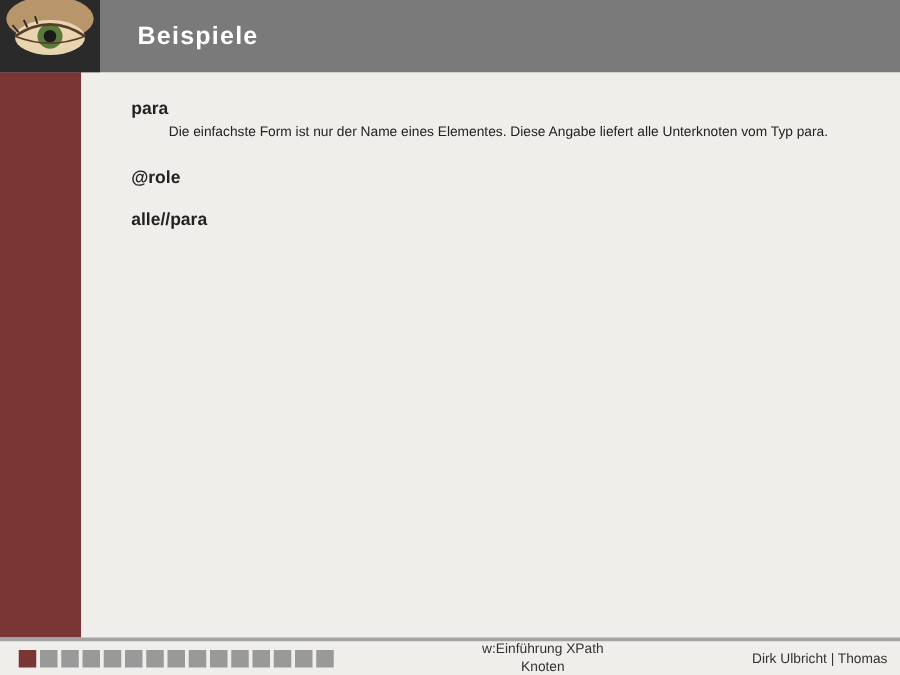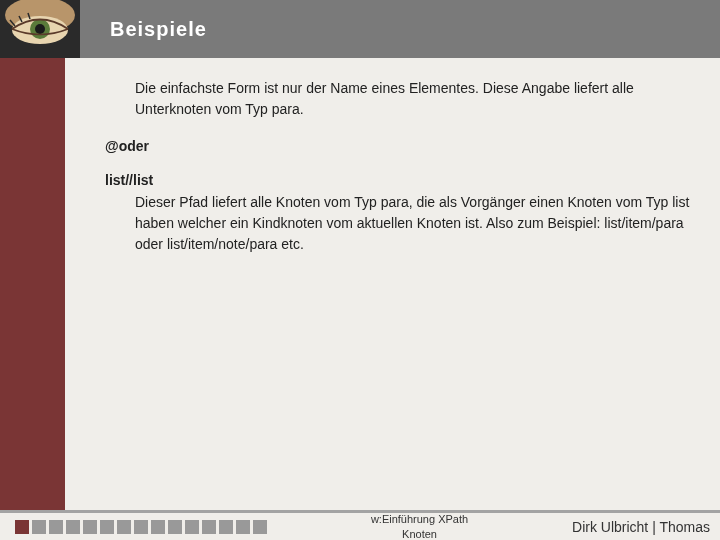--- a/index.html
+++ b/index.html
@@ -66,21 +66,21 @@
 
     .section-title {
       font-size: 14px;
       font-weight: bold;
       color: #222;
       margin-bottom: 4px;
     }
 
     .section-body {
       margin-left: 30px;
-      font-size: 14px;
+      font-size: 11px;
       color: #222;
       line-height: 1.5;
     }
 
     
     .footer {
       position: absolute;
       bottom: 0;
       left: 0;
       right: 0;
@@ -110,21 +110,21 @@
 
     .footer-center {
       flex: 1;
       text-align: center;
       font-size: 11px;
       color: #333;
       line-height: 1.3;
     }
 
     .footer-right {
-      font-size: 14px;
+      font-size: 11px;
       color: #333;
       white-space: nowrap;
     }
   </style>
 </head>
 <body>
 
 <div class="header">
   <div class="header-eye">
     
@@ -148,33 +148,33 @@
     </svg>
   </div>
   <div class="header-title">Beispiele</div>
 </div>
 
 <div class="sidebar"></div>
 
 <div class="main-content">
 
   <div class="section">
+    <div class="section-title">para</div>
     <div class="section-body">Die einfachste Form ist nur der Name eines Elementes. Diese Angabe liefert alle Unterknoten vom Typ para.</div>
   </div>
 
   <div class="section">
-    <div class="section-title">@oder</div>
-  </div>
-
-  <div class="section">
-  </div>
-
-  <div class="section">
-    <div class="section-title">list//list</div>
-    <div class="section-body">Dieser Pfad liefert alle Knoten vom Typ para, die als Vorgänger einen Knoten vom Typ list haben welcher ein Kindknoten vom aktuellen Knoten ist. Also zum Beispiel: list/item/para oder list/item/note/para etc.</div>
+    <div class="section-title">@role</div>
+  </div>
+
+  <div class="section">
+  </div>
+
+  <div class="section">
+    <div class="section-title">alle//para</div>
   </div>
 
 </div>
 
 <div class="footer">
   <div class="footer-squares">
     <div class="footer-square"></div>
     <div class="footer-square gray"></div>
     <div class="footer-square gray"></div>
     <div class="footer-square gray"></div>

